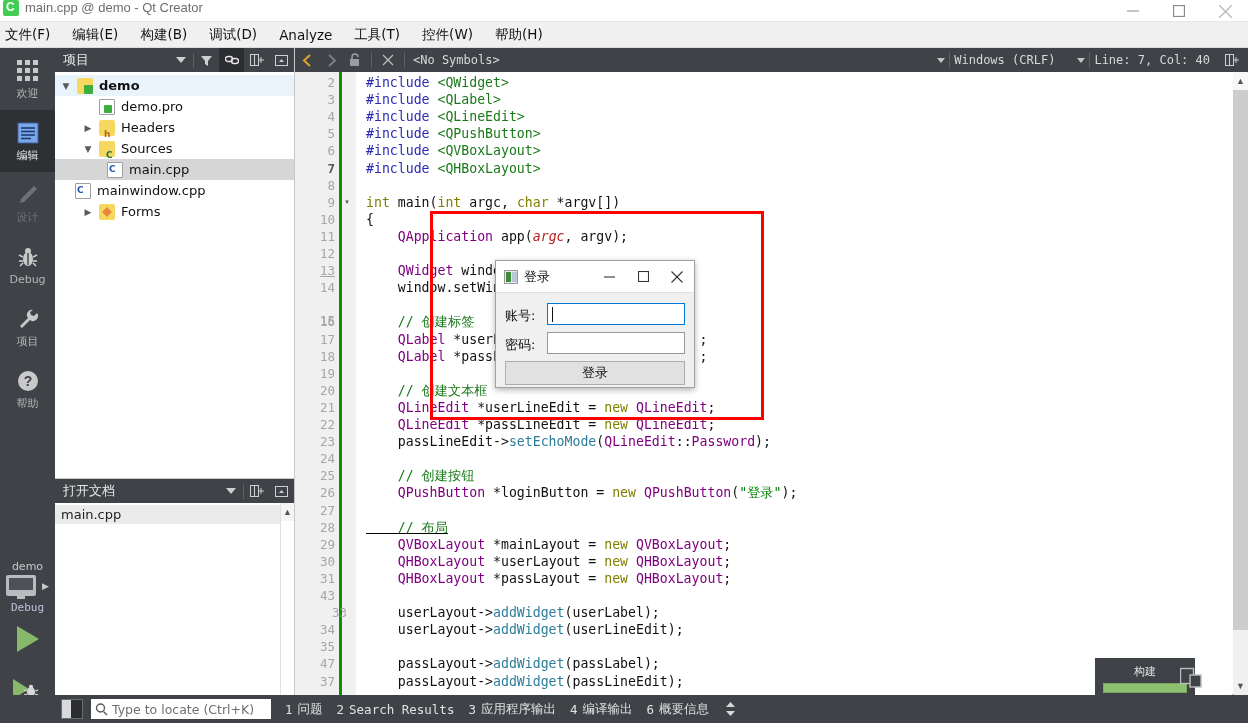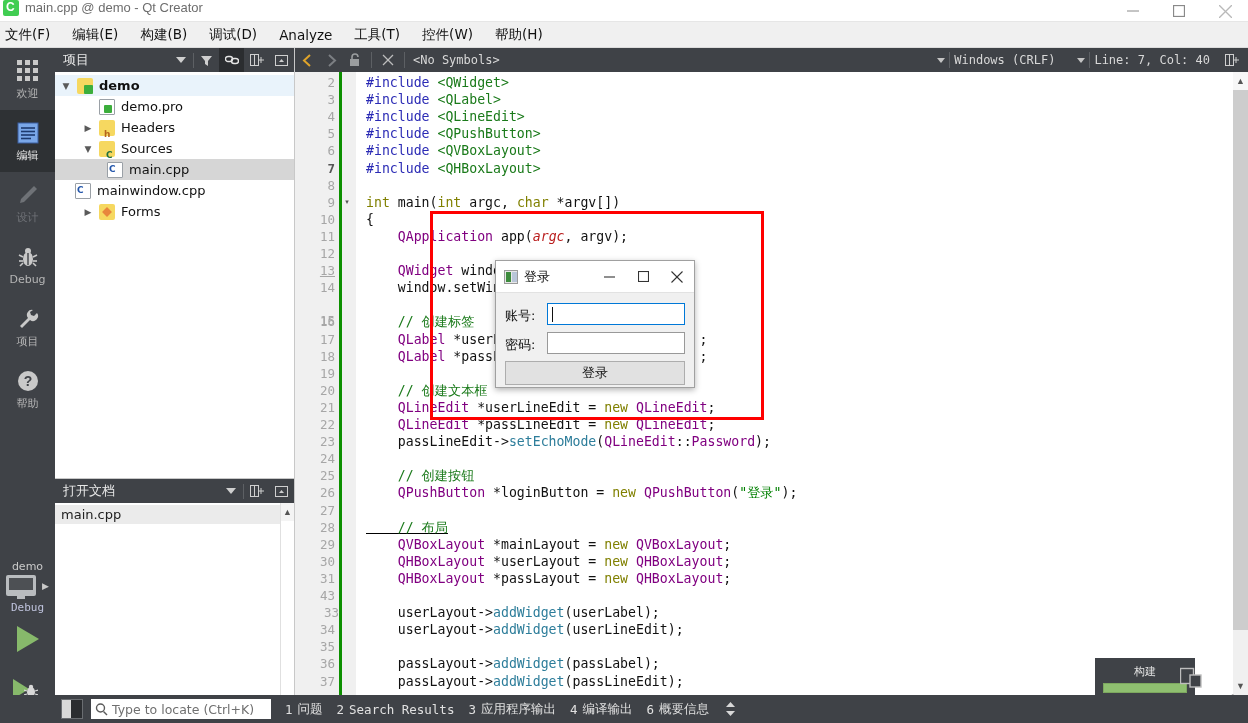--- a/index.html
+++ b/index.html
@@ -590,24 +590,24 @@
         <div class="num" style="top: 361.1px; left: 0px;">23</div>
         <div class="num" style="top: 378.2px; left: 0px;">24</div>
         <div class="num" style="top: 395.3px; left: 0px;">25</div>
         <div class="num" style="top: 412.4px; left: 0px;">26</div>
         <div class="num" style="top: 429.5px; left: 0px;">27</div>
         <div class="num" style="top: 446.6px; left: 0px;">28</div>
         <div class="num" style="top: 463.7px; left: 0px;">29</div>
         <div class="num" style="top: 480.8px; left: 0px;">30</div>
         <div class="num" style="top: 497.9px; left: 0px;">31</div>
         <div class="num" style="top: 515px; left: 0px;">43</div>
-        <div class="num" style="top: 532.1px; left: 4px;">33</div>
+        <div class="num" style="top: 532.1px; left: 12px;">33</div>
         <div class="num" style="top: 549.2px; left: 0px;">34</div>
         <div class="num" style="top: 566.3px; left: 0px;">35</div>
-        <div class="num" style="top: 583.4px; left: 0px;">36</div>
+        <div class="num" style="top: 583.4px; left: 0px;">47</div>
         <div class="num" style="top: 600.5px; left: 0px;">37</div>
       </div>
     <div id="fold-marks">
         <div class="foldmark" style="top: 121.7px; left: 47px;">▾</div>
       </div>
   </div>
 
   <div class="edscroll">
     <div class="sbtop">▲</div>
     <div class="sbthumb"></div>

